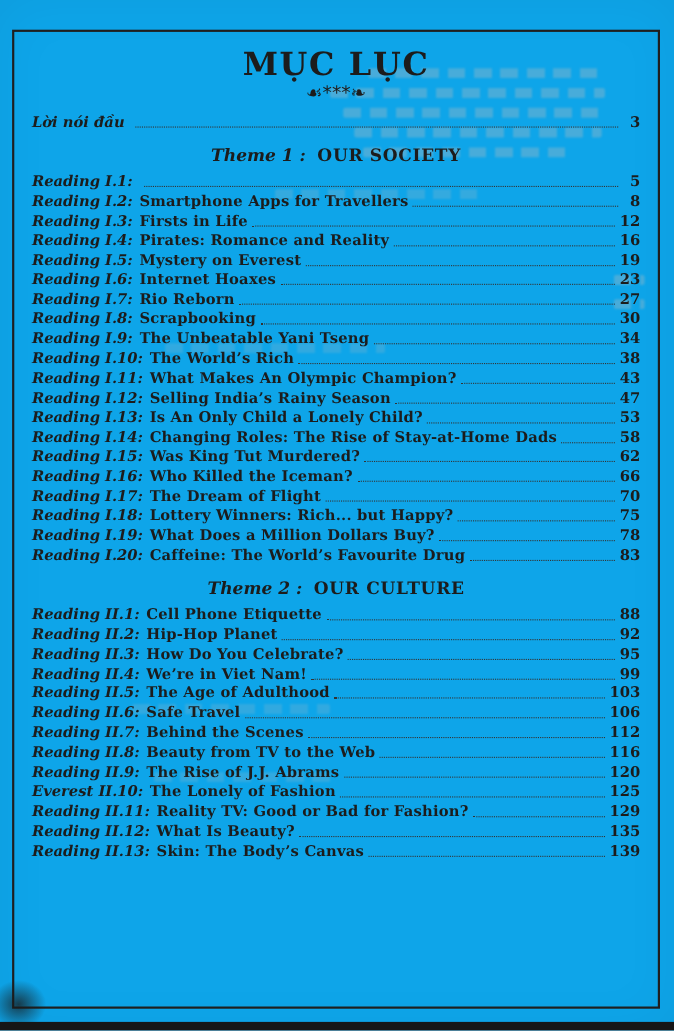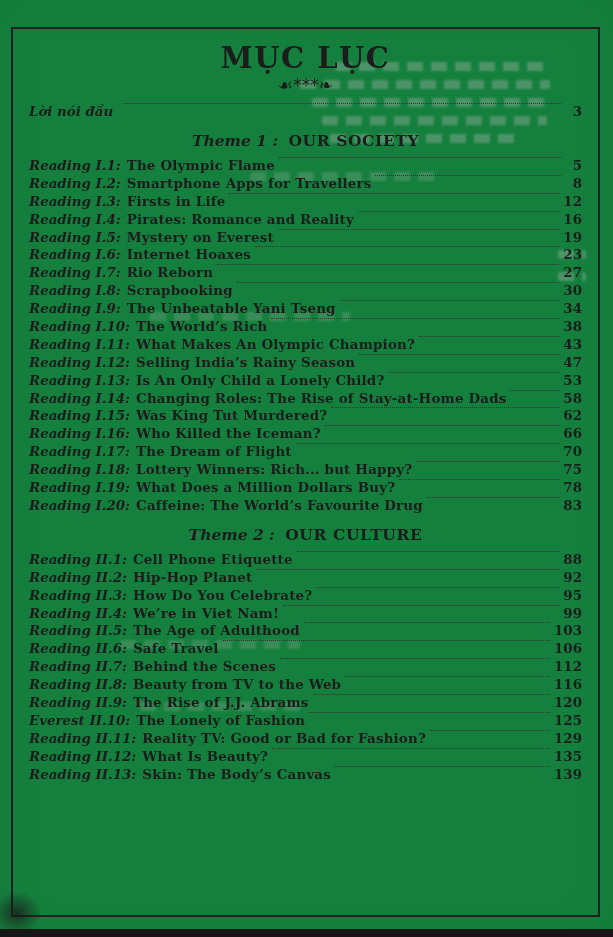--- a/index.html
+++ b/index.html
@@ -1,19 +1,19 @@
 <!DOCTYPE html>
 <html><head>
 <meta charset="utf-8">
 <style>
   html,body{margin:0;padding:0;background:#ffffff;}
   .scan{
     position:relative;
     width:613px;height:937px;
-    background:#15803d;
+    background:#0ea5e9;
     overflow:hidden;
     font-family:"DejaVu Serif","Liberation Serif",serif;
     color:#1c1c1c;
     box-shadow:inset 0 0 50px rgba(0,0,0,.05);
   }
   
   .scan-edge{position:absolute;left:0;right:0;bottom:0;height:8px;background:#161616;}
   .corner-smudge{position:absolute;left:-8px;bottom:2px;width:50px;height:44px;
     background:radial-gradient(closest-side,rgba(25,25,25,.75),rgba(25,25,25,0));}
   .ghost{position:absolute;height:9px;border-radius:2px;opacity:.33;filter:blur(1px);
@@ -34,21 +34,21 @@
   }
   .ornament{
     text-align:center;
     font-size:17px;line-height:20px;
     font-style:italic;
     margin:0 0 8px 0;
     font-family:"DejaVu Sans","Liberation Sans",sans-serif;
   }
   .toc{display:block;}
   .toc-row{
-    display:flex;align-items:flex-start;
+    display:flex;align-items:flex-end;
     font-size:13.4px;line-height:16px;
     margin:1.9px 0;
     white-space:nowrap;
   }
   .lbl{font-style:italic;font-weight:700;margin-right:6px;flex:0 0 auto;}
   .ttl{font-weight:700;letter-spacing:.2px;flex:0 1 auto;overflow:hidden;}
   .leader{flex:1 1 auto;min-width:14px;margin:0 4px 3px 4px;border-bottom:1.7px dotted #333;}
   .pg{font-weight:700;flex:0 0 auto;text-align:right;min-width:16px;}
   .theme-heading{
     text-align:center;
@@ -98,21 +98,20 @@
         <span class="pg">3</span>
       </div>
 
   <div class="theme-heading">
     <span class="theme-prefix">Theme 1 :</span>
     <span class="theme-name">OUR SOCIETY</span>
   </div>
 
   <div class="toc-row">
     <span class="lbl">Reading I.1:</span>
-    <span class="ttl">The Olympic Flame</span>
     <span class="leader"></span>
     <span class="pg">5</span>
   </div>
 
   <div class="toc-row">
     <span class="lbl">Reading I.2:</span>
     <span class="ttl">Smartphone Apps for Travellers</span>
     <span class="leader"></span>
     <span class="pg">8</span>
   </div>

